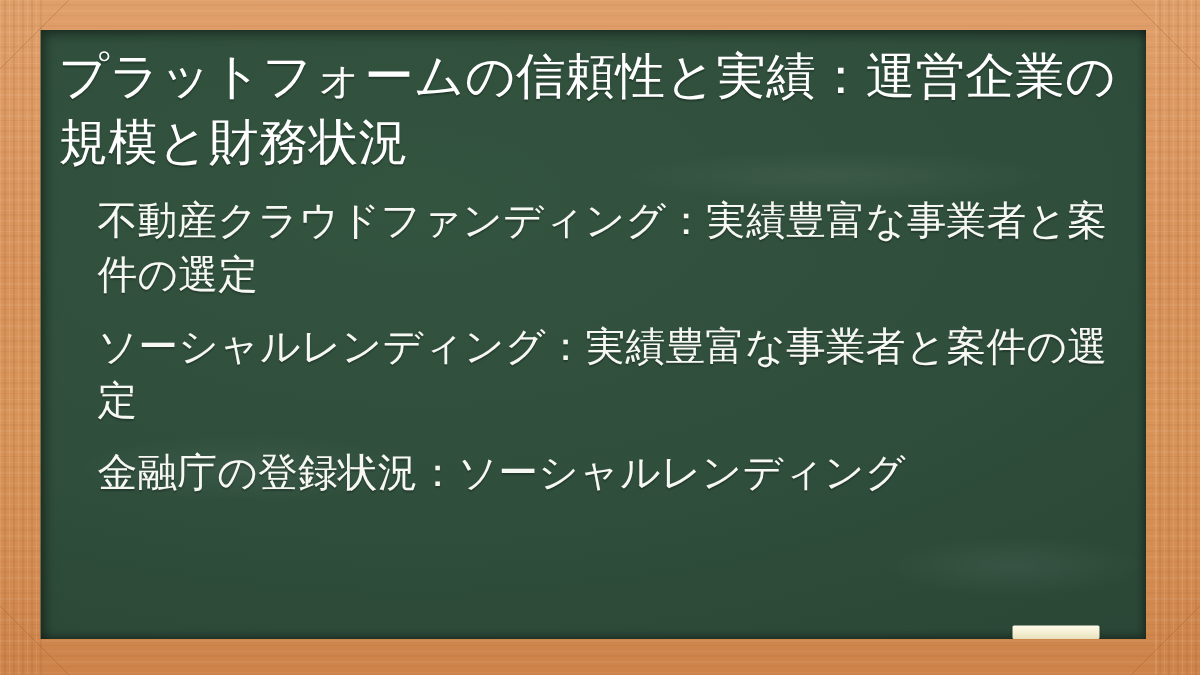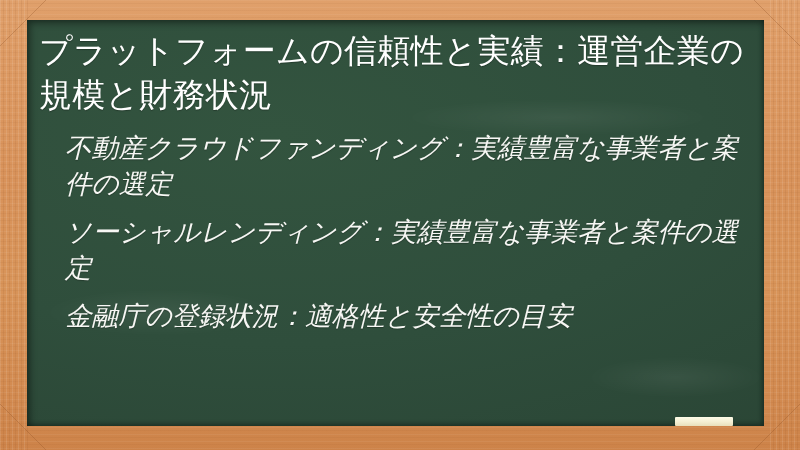--- a/index.html
+++ b/index.html
@@ -142,21 +142,20 @@
     padding: 0 6px 0 32px;
   }
   .bullet-item {
     font-size: 26.5px;
     line-height: 1.34;
     font-weight: 400;
     color: #f7f7f4;
     letter-spacing: 0.1px;
     margin: 0 0 13px 0;
     text-shadow: 0 1px 1px rgba(0,0,0,0.25);
-    font-style: italic;
   }
   .bullet-item:last-child { margin-bottom: 0; }
 
   
   #chalk-stick {
     position: absolute;
     left: 648px;
     top: 397px;
     width: 58px;
     height: 9px;
@@ -183,21 +182,21 @@
 
     <div id="board-dust"></div>
 
     <div id="board-content">
 
       <h1 id="slide-title">プラットフォームの信頼性と実績：運営企業の規模と財務状況</h1>
 
       <ul id="bullet-list">
         <li class="bullet-item">不動産クラウドファンディング：実績豊富な事業者と案件の選定</li>
         <li class="bullet-item">ソーシャルレンディング：実績豊富な事業者と案件の選定</li>
-        <li class="bullet-item">金融庁の登録状況：適格性と安全性の目安</li>
+        <li class="bullet-item">金融庁の登録状況：ソーシャルレンディング</li>
       </ul>
 
     </div>
 
     <div id="chalk-stick"></div>
 
   </div>
 </div>
 
 </body></html>

